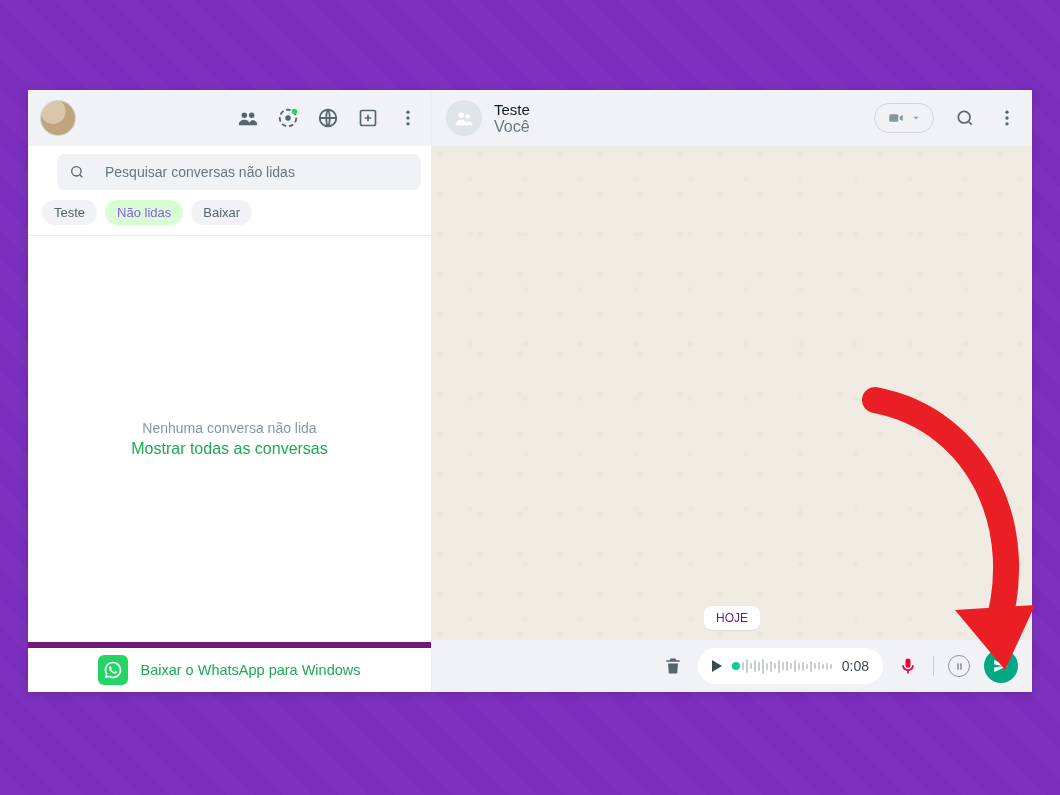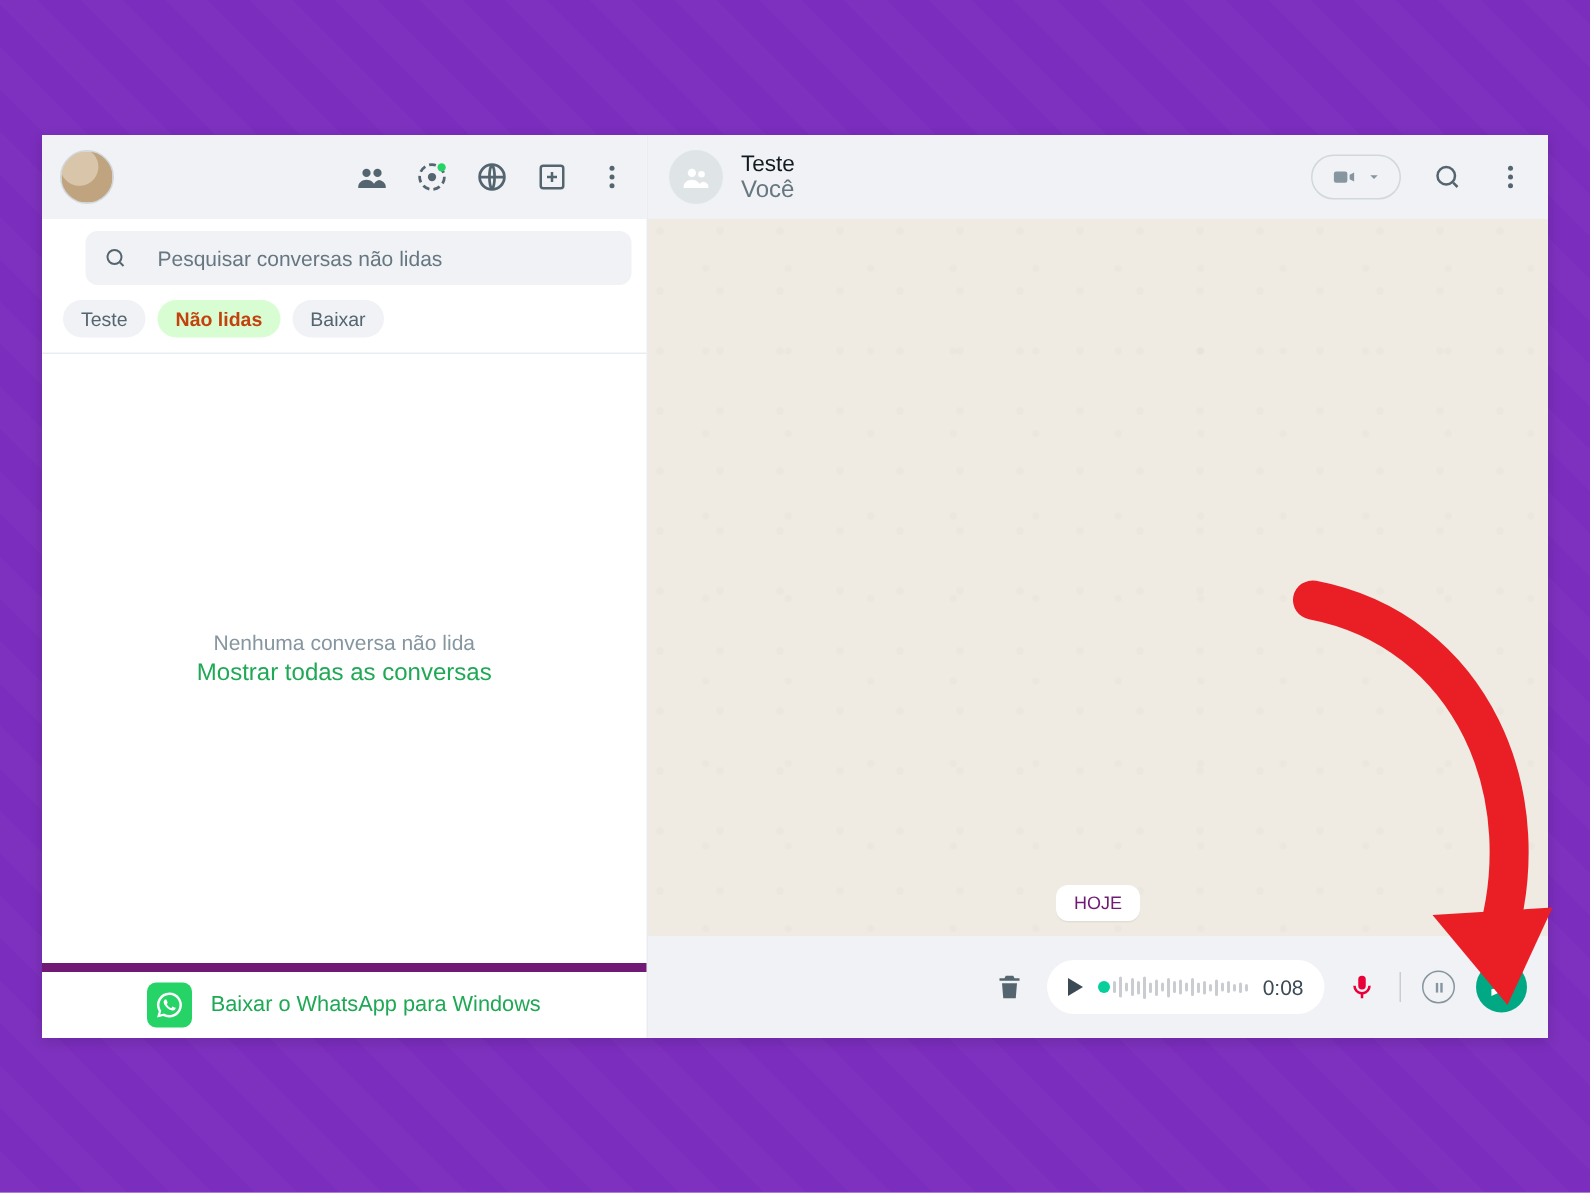--- a/index.html
+++ b/index.html
@@ -46,21 +46,21 @@
   .search-bar input{
     border:none; background:transparent; outline:none; flex:1;
     font-size:14px; color:#3b4a54;
   }
   .search-bar input::placeholder{ color:#667781; }
   .filters{ display:flex; gap:8px; padding:4px 10px 10px 14px; border-bottom:1px solid #e9edef; }
   .chip{
     padding:5px 12px; border-radius:16px; background:#f0f2f5; color:#54656f;
     font-size:13px; cursor:pointer;
   }
-  .chip.active{ background:#d9fdd3; color:#c2410c;font-weight:bold; }
+  .chip.active{ background:#d9fdd3; color:#8b5cf6; }
   .left-body{
     flex:1; display:flex; flex-direction:column; align-items:center; justify-content:center;
     gap:4px;
   }
   .empty-text{ color:#8696a0; font-size:14px; }
   .link-text{ color:#1fa855; font-size:16px; cursor:pointer; }
   .left-footer{
     height:50px; border-top:6px solid #701a75; display:flex; align-items:center;
     justify-content:center; gap:12px;
   }
@@ -102,21 +102,21 @@
   .date-pill{
     background:#fff; color:#701a75; font-size:12px; padding:5px 12px;
     border-radius:8px; box-shadow:0 1px 0 rgba(0,0,0,.05);
   }
   .enc-box{
     background:#fff3c9; color:#54656f; font-size:12px; line-height:1.5;
     padding:8px 14px; border-radius:8px; text-align:center; max-width:520px;
     box-shadow:0 1px 0 rgba(0,0,0,.04);
   }
   .chat-footer{
-    height:68px; background:#f0f2f5; display:flex; align-items:center;
+    height:52px; background:#f0f2f5; display:flex; align-items:center;
     justify-content:flex-end; gap:14px; padding:0 14px; position:relative;
   }
   .rec-pill{
     background:#fff; border-radius:20px; height:36px; display:flex;
     align-items:center; padding:0 14px; gap:10px;
   }
   .play-tri{
     width:0; height:0; border-left:10px solid #3b4a54;
     border-top:6px solid transparent; border-bottom:6px solid transparent;
     cursor:pointer;

